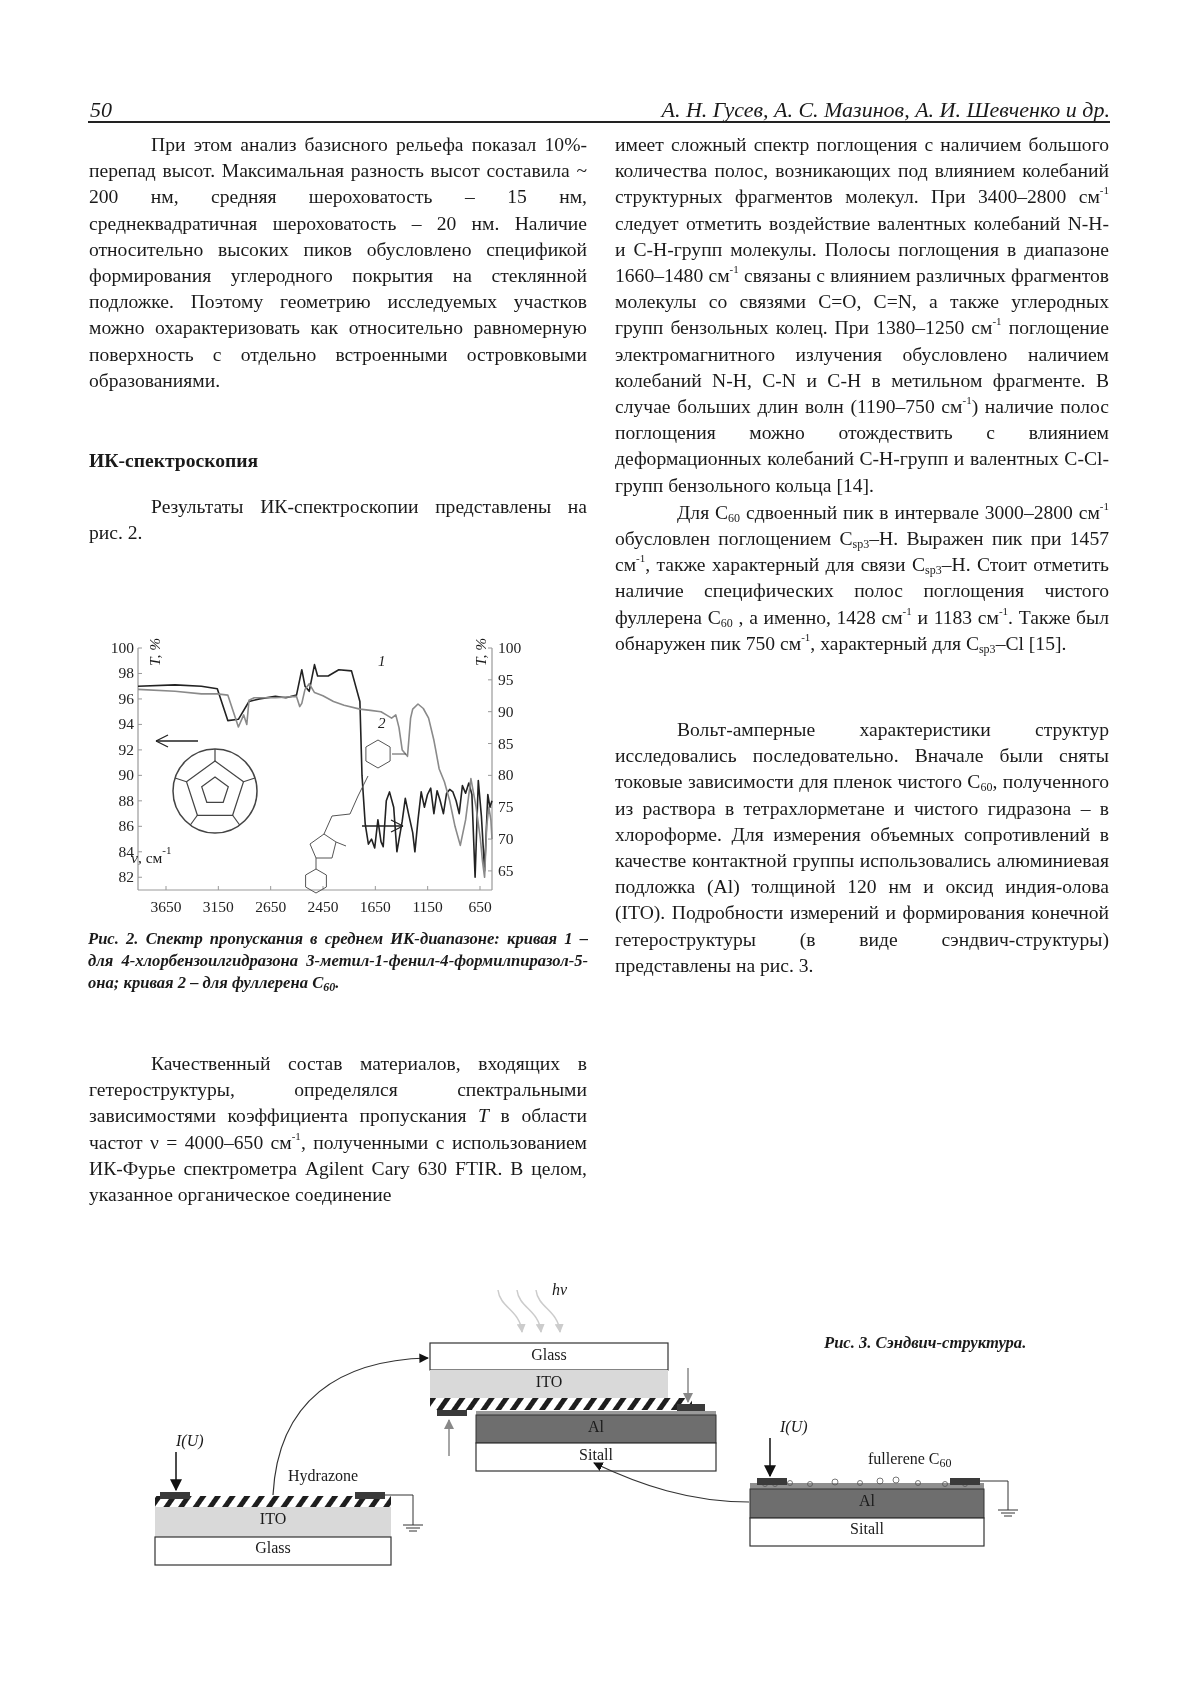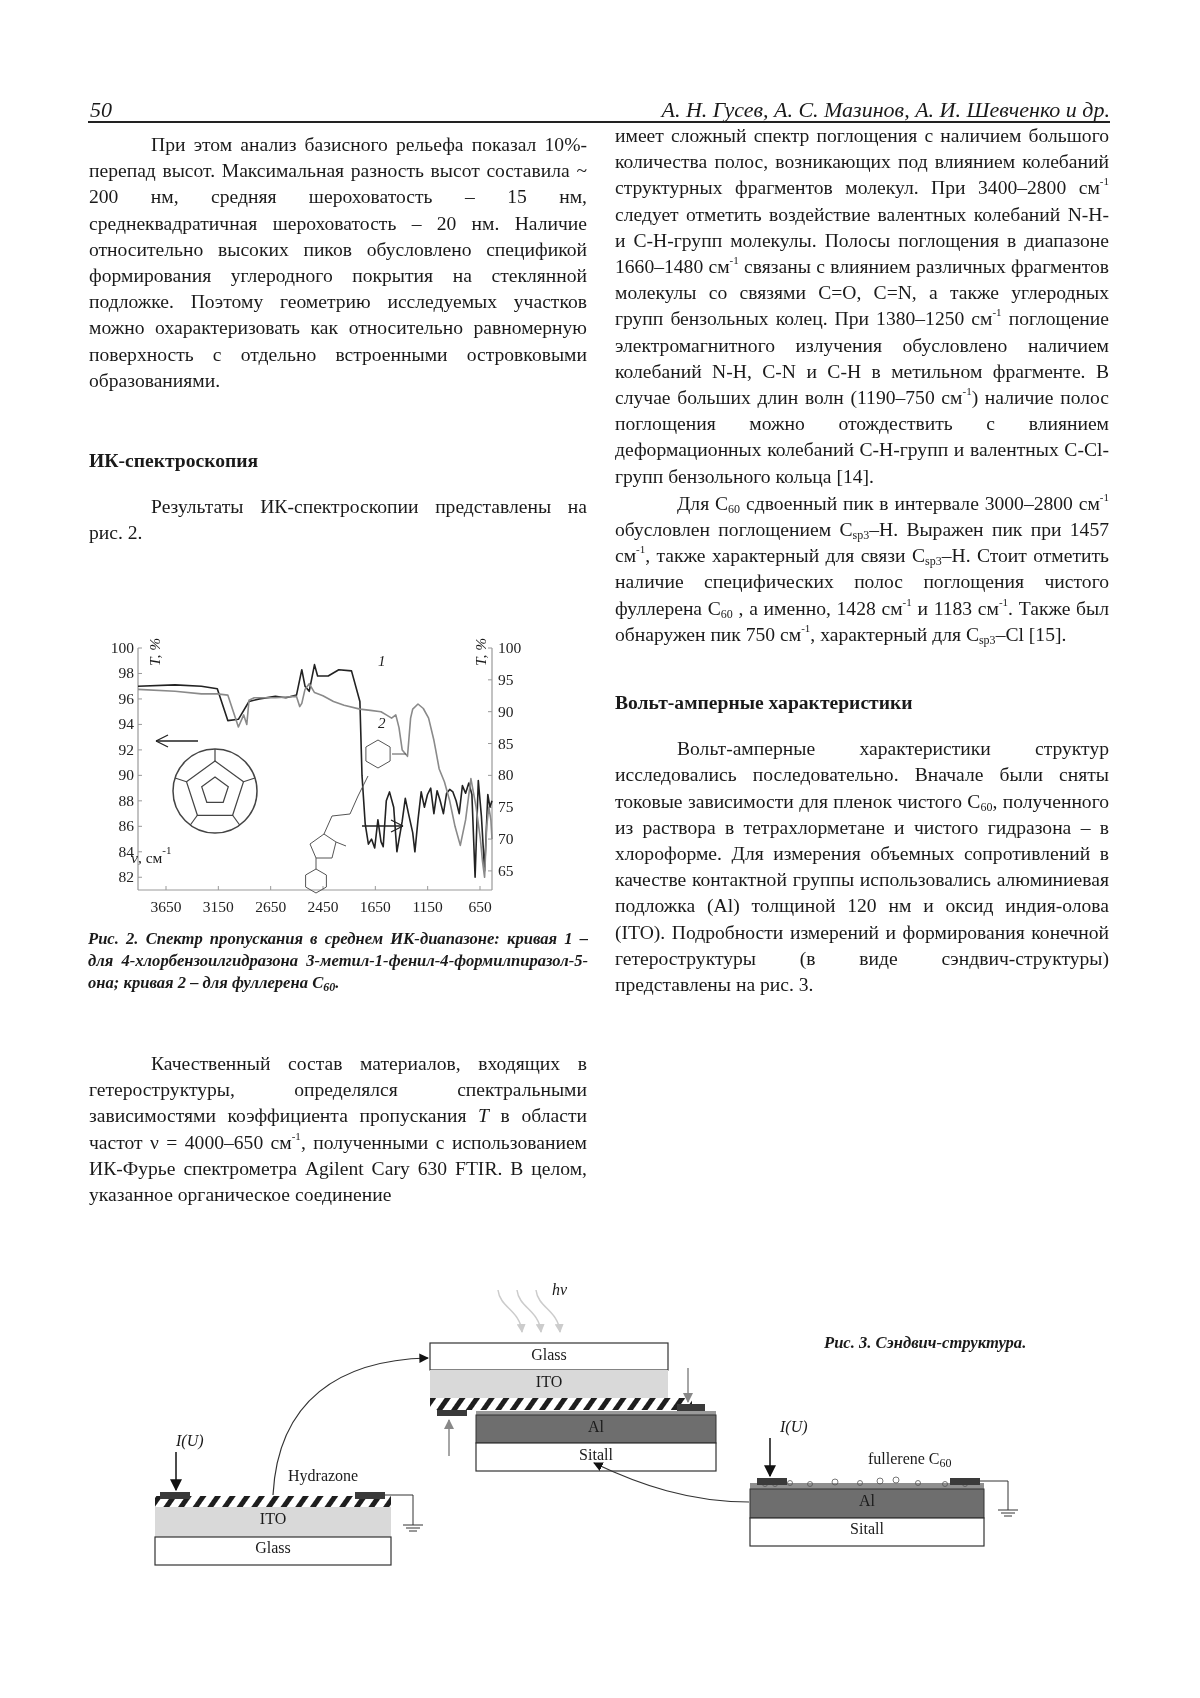--- a/index.html
+++ b/index.html
@@ -122,25 +122,24 @@
   <div class="axt" style="left:384px; top:30px; transform:rotate(-90deg); transform-origin:left top; font-style:italic;">T, %</div>
   <div class="axt" style="left:43px; top:213px;"><i>ν</i>, см<sup>-1</sup></div>
 </div>
 
 <div class="abs cap" style="left:88px; top:928px; width:500px;"><span>Рис. 2. Спектр пропускания в среднем ИК-диапазоне: кривая 1 – для 4-хлорбензоилгидразона 3-метил-1-фенил-4-формилпиразол-5-она; кривая 2 – для фуллерена C</span><sub>60</sub><span>.</span></div>
 
 <div class="col" style="left:88px; top:1050px; width:500px;">
   <p class="ind"><span>Качественный состав материалов, входящих в гетероструктуры, определялся спектральными зависимостями коэффициента пропускания </span><i>T</i><span> в области частот ν = 4000–650 см</span><sup>-1</sup><span>, полученными с использованием ИК-Фурье спектрометра Agilent Cary 630 FTIR. В целом, указанное органическое соединение</span></p>
 </div>
 
-<div class="col" style="left:614px; top:122px; width:496px;">
+<div class="col" style="left:614px; top:131px; width:496px;">
   <p><span>имеет сложный спектр поглощения с наличием большого количества полос, возникающих под влиянием колебаний структурных фрагментов молекул. При 3400–2800 см</span><sup>-1</sup><span> следует отметить воздействие валентных колебаний N-H- и C-H-групп молекулы. Полосы поглощения в диапазоне 1660–1480 см</span><sup>-1</sup><span> связаны с влиянием различных фрагментов молекулы со связями C=O, C=N, а также углеродных групп бензольных колец. При 1380–1250 см</span><sup>-1</sup><span> поглощение электромагнитного излучения обусловлено наличием колебаний N-H, C-N и C-H в метильном фрагменте. В случае больших длин волн (1190–750 см</span><sup>-1</sup><span>) наличие полос поглощения можно отождествить с влиянием деформационных колебаний C-H-групп и валентных C-Cl-групп бензольного кольца [14].</span></p>
   <p class="ind"><span>Для C</span><sub>60</sub><span> сдвоенный пик в интервале 3000–2800 см</span><sup>-1</sup><span> обусловлен поглощением C</span><sub>sp3</sub><span>–H. Выражен пик при 1457 см</span><sup>-1</sup><span>, также характерный для связи C</span><sub>sp3</sub><span>–H. Стоит отметить наличие специфических полос поглощения чистого фуллерена C</span><sub>60</sub><span> , а именно, 1428 см</span><sup>-1</sup><span> и 1183 см</span><sup>-1</sup><span>. Также был обнаружен пик 750 см</span><sup>-1</sup><span>, характерный для C</span><sub>sp3</sub><span>–Cl [15].</span></p>
   <div style="height:40px;"></div>
-  <p class="hd">Вольт-амперные характеристики</p>
   <div style="height:18px;"></div>
   <p class="ind"><span>Вольт-амперные характеристики структур исследовались последовательно. Вначале были сняты токовые зависимости для пленок чистого C</span><sub>60</sub><span>, полученного из раствора в тетрахлорметане и чистого гидразона – в хлороформе. Для измерения объемных сопротивлений в качестве контактной группы использовались алюминиевая подложка (Al) толщиной 120 нм и оксид индия-олова (ITO). Подробности измерений и формирования конечной гетероструктуры (в виде сэндвич-структуры) представлены на рис. 3.</span></p>
 </div>
 
 <div class="abs" style="left:0; top:1280px; width:1200px; height:340px;">
   <svg width="1200" height="340" viewBox="0 0 1200 340" style="position:absolute;left:0;top:0;">
     <defs>
       <pattern id="hatch" width="12" height="12" patternUnits="userSpaceOnUse" patternTransform="rotate(35)">
         <rect width="12" height="12" fill="#ffffff"></rect>
         <rect x="0" y="0" width="5" height="12" fill="#1e1e1e"></rect>

